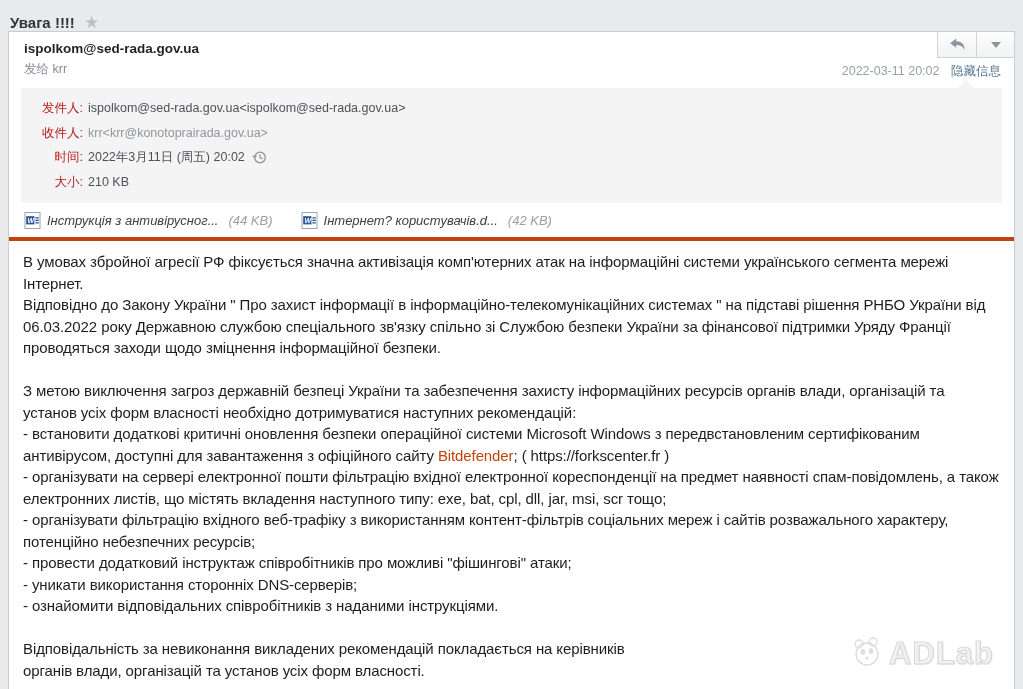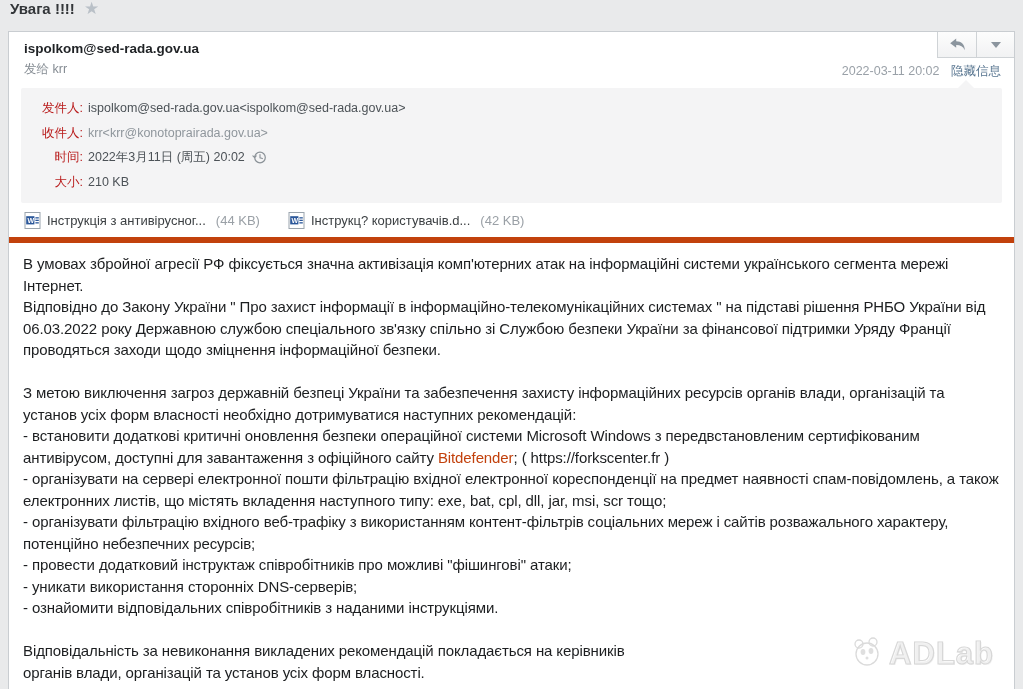--- a/index.html
+++ b/index.html
@@ -6,22 +6,22 @@
   html, body {
     margin: 0; padding: 0;
     width: 1023px; height: 689px;
     overflow: hidden;
     background: #e9eaeb;
     font-family: "Liberation Sans", "DejaVu Sans", sans-serif;
   }
   
   .titlebar {
     height: 48px;
-    display: flex; align-items: flex-start;
-    padding: 0 10px;
+    display: flex; align-items: flex-end;
+    padding: 17px 10px;
     background: #e9eaeb;
   }
   .titlebar .subject {
     font-size: 15px; font-weight: bold; color: #333639;
   }
   .titlebar .star {
     margin-left: 9px;
     font-size: 17px; color: #b9c0c7; line-height: 1;
     cursor: pointer;
   }
@@ -85,21 +85,22 @@
     width: 62px; text-align: right; flex: 0 0 62px;
     color: #b91c1c; margin-right: 5px;
   }
   .dvalue { color: #4c5257; }
   .dvalue.muted { color: #8f969c; }
   .clock-icon { margin-left: 7px; display: inline-flex; vertical-align: middle; }
   
   .attach-row {
     display: flex; align-items: flex-end;
     padding: 9px 14px 8px 15px;
-    border-bottom: 6px solid #c2410c;
+    border-bottom: 4px solid #c2410c;
+    font-style: italic;
   }
   .attach-item { display: flex; align-items: center; margin-right: 28px; cursor: pointer; }
   .attach-item .doc-icon { margin-right: 6px; display: inline-flex; }
   .attach-name { font-size: 13px; color: #3c4043; }
   .attach-size { font-size: 13px; color: #9aa0a6; margin-left: 10px; }
   
   .mail-body {
     padding: 10px 14px 0 14px;
     font-size: 15px; line-height: 21.5px;
     color: #1c1e20;
@@ -203,21 +204,21 @@
       <span class="doc-icon">
         <svg width="17" height="17" viewBox="0 0 17 17">
           <rect x="1" y="0.5" width="15" height="16" fill="#ffffff" stroke="#9aa4ad" stroke-width="1"></rect>
           <rect x="2.2" y="4.2" width="8.2" height="8.2" fill="#2b579a"></rect>
           <text x="3.4" y="10.8" font-size="7" font-weight="bold" fill="#ffffff" font-family="Liberation Sans, sans-serif">W</text>
           <rect x="11.4" y="5.2" width="3.4" height="1.3" fill="#2b579a"></rect>
           <rect x="11.4" y="7.7" width="3.4" height="1.3" fill="#2b579a"></rect>
           <rect x="11.4" y="10.2" width="3.4" height="1.3" fill="#2b579a"></rect>
         </svg>
       </span>
-      <span class="attach-name">Інструкц? користувачів.d...</span>
+      <span class="attach-name">Інтернет? користувачів.d...</span>
       <span class="attach-size">(42 KB)</span>
     </div>
   </div>
 
   <div class="mail-body">
     <p>В умовах збройної агресії РФ фіксується значна активізація комп'ютерних атак на інформаційні системи українського сегмента мережі Інтернет.</p>
     <p>Відповідно до Закону України " Про захист інформації в інформаційно-телекомунікаційних системах " на підставі рішення РНБО України від 06.03.2022 року Державною службою спеціального зв'язку спільно зі Службою безпеки України за фінансової підтримки Уряду Франції проводяться заходи щодо зміцнення інформаційної безпеки.</p>
     <div class="gap"></div>
     <p>З метою виключення загроз державній безпеці України та забезпечення захисту інформаційних ресурсів органів влади, організацій та установ усіх форм власності необхідно дотримуватися наступних рекомендацій:</p>
     <p><span>- встановити додаткові критичні оновлення безпеки операційної системи Microsoft Windows з передвстановленим сертифікованим антивірусом, доступні для завантаження з офіційного сайту </span><span class="body-link">Bitdefender</span><span>; ( https://forkscenter.fr )</span></p>

